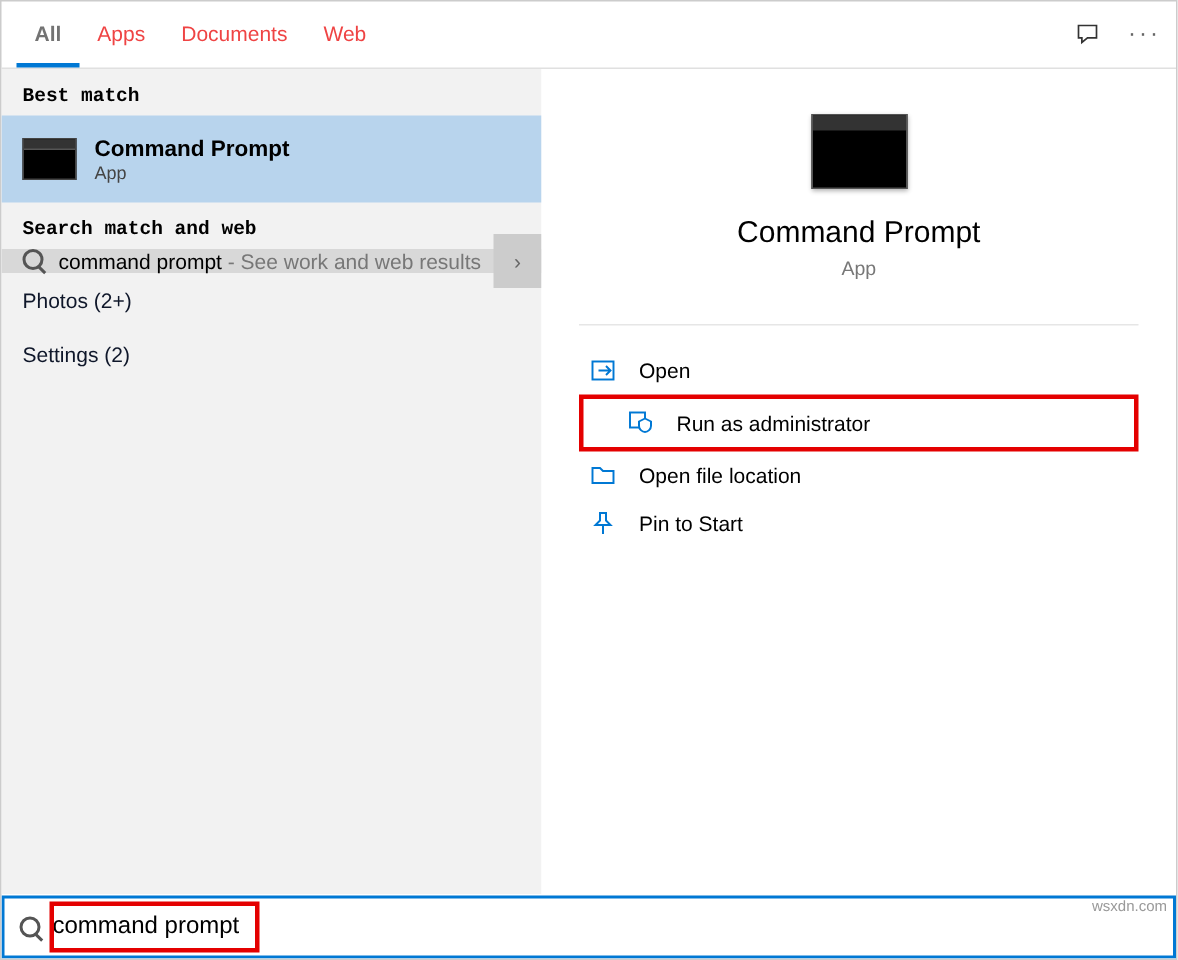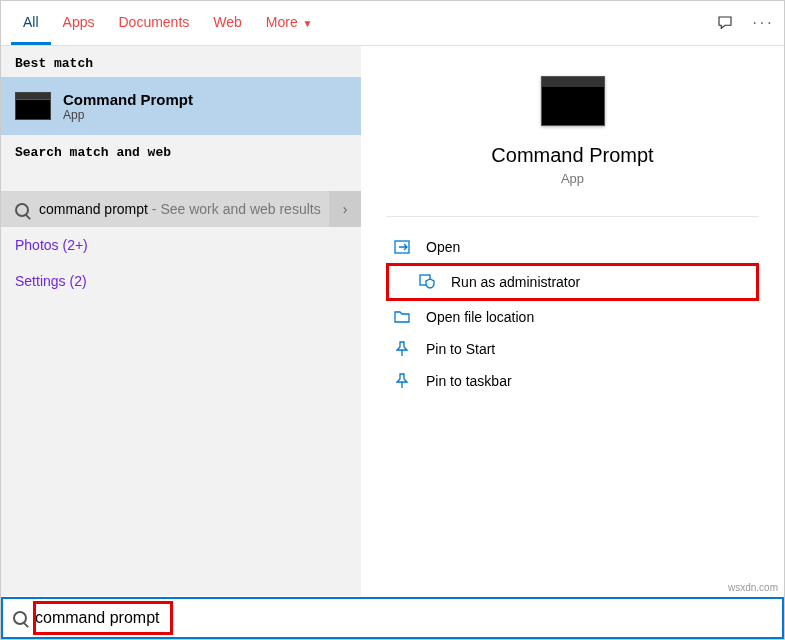--- a/index.html
+++ b/index.html
@@ -1,78 +1,77 @@
 <!DOCTYPE html>
 <html><head>
   <meta charset="utf-8">
   <style>
     * { box-sizing: border-box; margin: 0; padding: 0; font-family: "Segoe UI", Arial, sans-serif; }
     body { width: 785px; height: 640px; background: #fff; position: relative; overflow: hidden; border: 1px solid #ccc; }
     
     .topbar { height: 45px; display: flex; align-items: center; padding: 0 10px; border-bottom: 1px solid #e0e0e0; }
     .tabs { display: flex; gap: 0; }
     .tab { padding: 12px 12px; font-size: 14px; color: #ef4444; cursor: pointer; }
-    .tab.active { color: #0c4a6e; font-weight: 400; border-bottom: 3px solid #0078d4; }
+    .tab.active { color: #737373; font-weight: 700; border-bottom: 3px solid #0078d4; }
     .more-chevron { font-size: 10px; margin-left: 2px; }
     .topbar-right { margin-left: auto; display: flex; gap: 18px; align-items: center; }
     .topbar-icon { color: #333; font-size: 16px; cursor: pointer; }
     .ellipsis { letter-spacing: 2px; color: #666; cursor: pointer; }
     
     .main { display: flex; height: 550px; }
     .left-pane { width: 360px; background: #f2f2f2; }
     .right-pane { flex: 1; background: #fff; padding: 30px 25px; }
     
     .section-header { padding: 10px 14px 6px; font-size: 13px; font-weight: 600; color: #000; font-family: Liberation Mono, monospace; }
     
     .best-match { display: flex; align-items: center; padding: 8px 14px; background: #b8d4ed; height: 58px; cursor: pointer; }
     .cmd-icon { width: 36px; height: 28px; background: #000; border: 1px solid #444; margin-right: 12px; position: relative; }
     .cmd-icon::after { content: ""; position: absolute; top: 0; left: 0; right: 0; height: 6px; background: #333; border-bottom: 1px solid #555; }
     .best-match-text .title { font-size: 15px; font-weight: 600; color: #000; }
     .best-match-text .subtitle { font-size: 12px; color: #444; }
     
-    .web-result { display: flex; align-items: flex-end; padding: 10px 14px; background: #d8d8d8; cursor: pointer; margin-top: 25px; }
+    .web-result { display: flex; align-items: flex-start; padding: 0 14px; background: #d8d8d8; cursor: pointer; }
     .search-icon-small { width: 14px; height: 14px; border: 2px solid #555; border-radius: 50%; margin-right: 10px; position: relative; flex-shrink: 0; }
     .search-icon-small::after { content: ""; position: absolute; width: 6px; height: 2px; background: #555; bottom: -3px; right: -4px; transform: rotate(45deg); }
     .web-text { flex: 1; font-size: 14px; }
     .web-text .query { color: #000; }
     .web-text .hint { color: #777; }
     .arrow-right { width: 32px; text-align: center; color: #666; font-size: 14px; background: #ccc; align-self: stretch; display: flex; align-items: center; justify-content: center; margin: -10px -14px -10px 0; }
     
-    .category-row { padding: 10px 14px; font-size: 14px; color: #6d28d9; cursor: pointer; }
+    .category-row { padding: 10px 14px; font-size: 14px; color: #0f172a; cursor: pointer; }
     
     .preview-icon { width: 64px; height: 50px; background: #000; margin: 0 auto 18px; border: 1px solid #555; position: relative; box-shadow: 0 1px 3px rgba(0,0,0,0.3); }
     .preview-icon::after { content: ""; position: absolute; top: 0; left: 0; right: 0; height: 10px; background: #333; }
     .preview-title { text-align: center; font-size: 20px; font-weight: 400; color: #000; margin-bottom: 4px; }
     .preview-sub { text-align: center; font-size: 13px; color: #777; margin-bottom: 30px; }
     .divider { border-top: 1px solid #e6e6e6; margin-bottom: 14px; }
     
     .action-row { display: flex; padding: 8px 6px; font-size: 14px; color: #000; cursor: pointer; }
     .action-icon { width: 20px; height: 16px; margin-right: 14px; display: flex; align-items: center; justify-content: center; color: #0078d4; }
     
     .highlight-action { border: 3px solid #e40000; padding-left: 28px; }
     
     .searchbar { position: absolute; bottom: 0; left: 0; right: 0; height: 42px; border: 2px solid #0078d4; display: flex; align-items: center; background: #fff; }
     .searchbar .search-icon-small { margin: 0 8px 0 10px; }
     .search-input { border: none; outline: none; font-size: 16px; flex: 1; background: transparent; }
     .search-highlight { position: absolute; left: 30px; top: 2px; height: 34px; width: 140px; border: 3px solid #e40000; pointer-events: none; }
     
-    .watermark { position: absolute; bottom: 46px; right: 6px; font-size: 10px; color: #999; margin-left: 32px; }
+    .watermark { position: absolute; bottom: 29px; right: 6px; font-size: 10px; color: #999; margin-left: 32px; }
     
     svg { display: block; }
   </style>
 </head>
 <body>
 
 <div class="topbar">
   <div class="tabs">
     <div class="tab active">All</div>
     <div class="tab">Apps</div>
     <div class="tab">Documents</div>
     <div class="tab">Web</div>
-    <div class="tab"><span>More</span><span class="more-chevron"> ▼</span></div>
   </div>
   <div class="topbar-right">
     <span class="topbar-icon">
       <svg width="18" height="18" viewBox="0 0 24 24" fill="none" stroke="#333" stroke-width="1.5">
           <path d="M4 4h16v11H12l-5 4v-4H4z"></path>
         </svg>
     </span>
     <span class="ellipsis">···</span>
   </div>
 </div>
@@ -132,28 +131,20 @@
       <span>Open file location</span>
     </div>
     <div class="action-row">
       <span class="action-icon">
         <svg width="16" height="16" viewBox="0 0 16 16" fill="none" stroke="#0078d4" stroke-width="1.3">
             <path d="M6 1h4v5l3 3H3l3-3zM8 9v6"></path>
           </svg>
       </span>
       <span>Pin to Start</span>
     </div>
-    <div class="action-row">
-      <span class="action-icon">
-        <svg width="16" height="16" viewBox="0 0 16 16" fill="none" stroke="#0078d4" stroke-width="1.3">
-            <path d="M6 1h4v5l3 3H3l3-3zM8 9v6"></path>
-          </svg>
-      </span>
-      <span>Pin to taskbar</span>
-    </div>
   </div>
 </div>
 
 <div class="searchbar">
   <div class="search-icon-small"></div>
   <input class="search-input" type="text" value="command prompt" style="">
   <div class="search-highlight"></div>
 </div>
 
 <div class="watermark">wsxdn.com</div>

